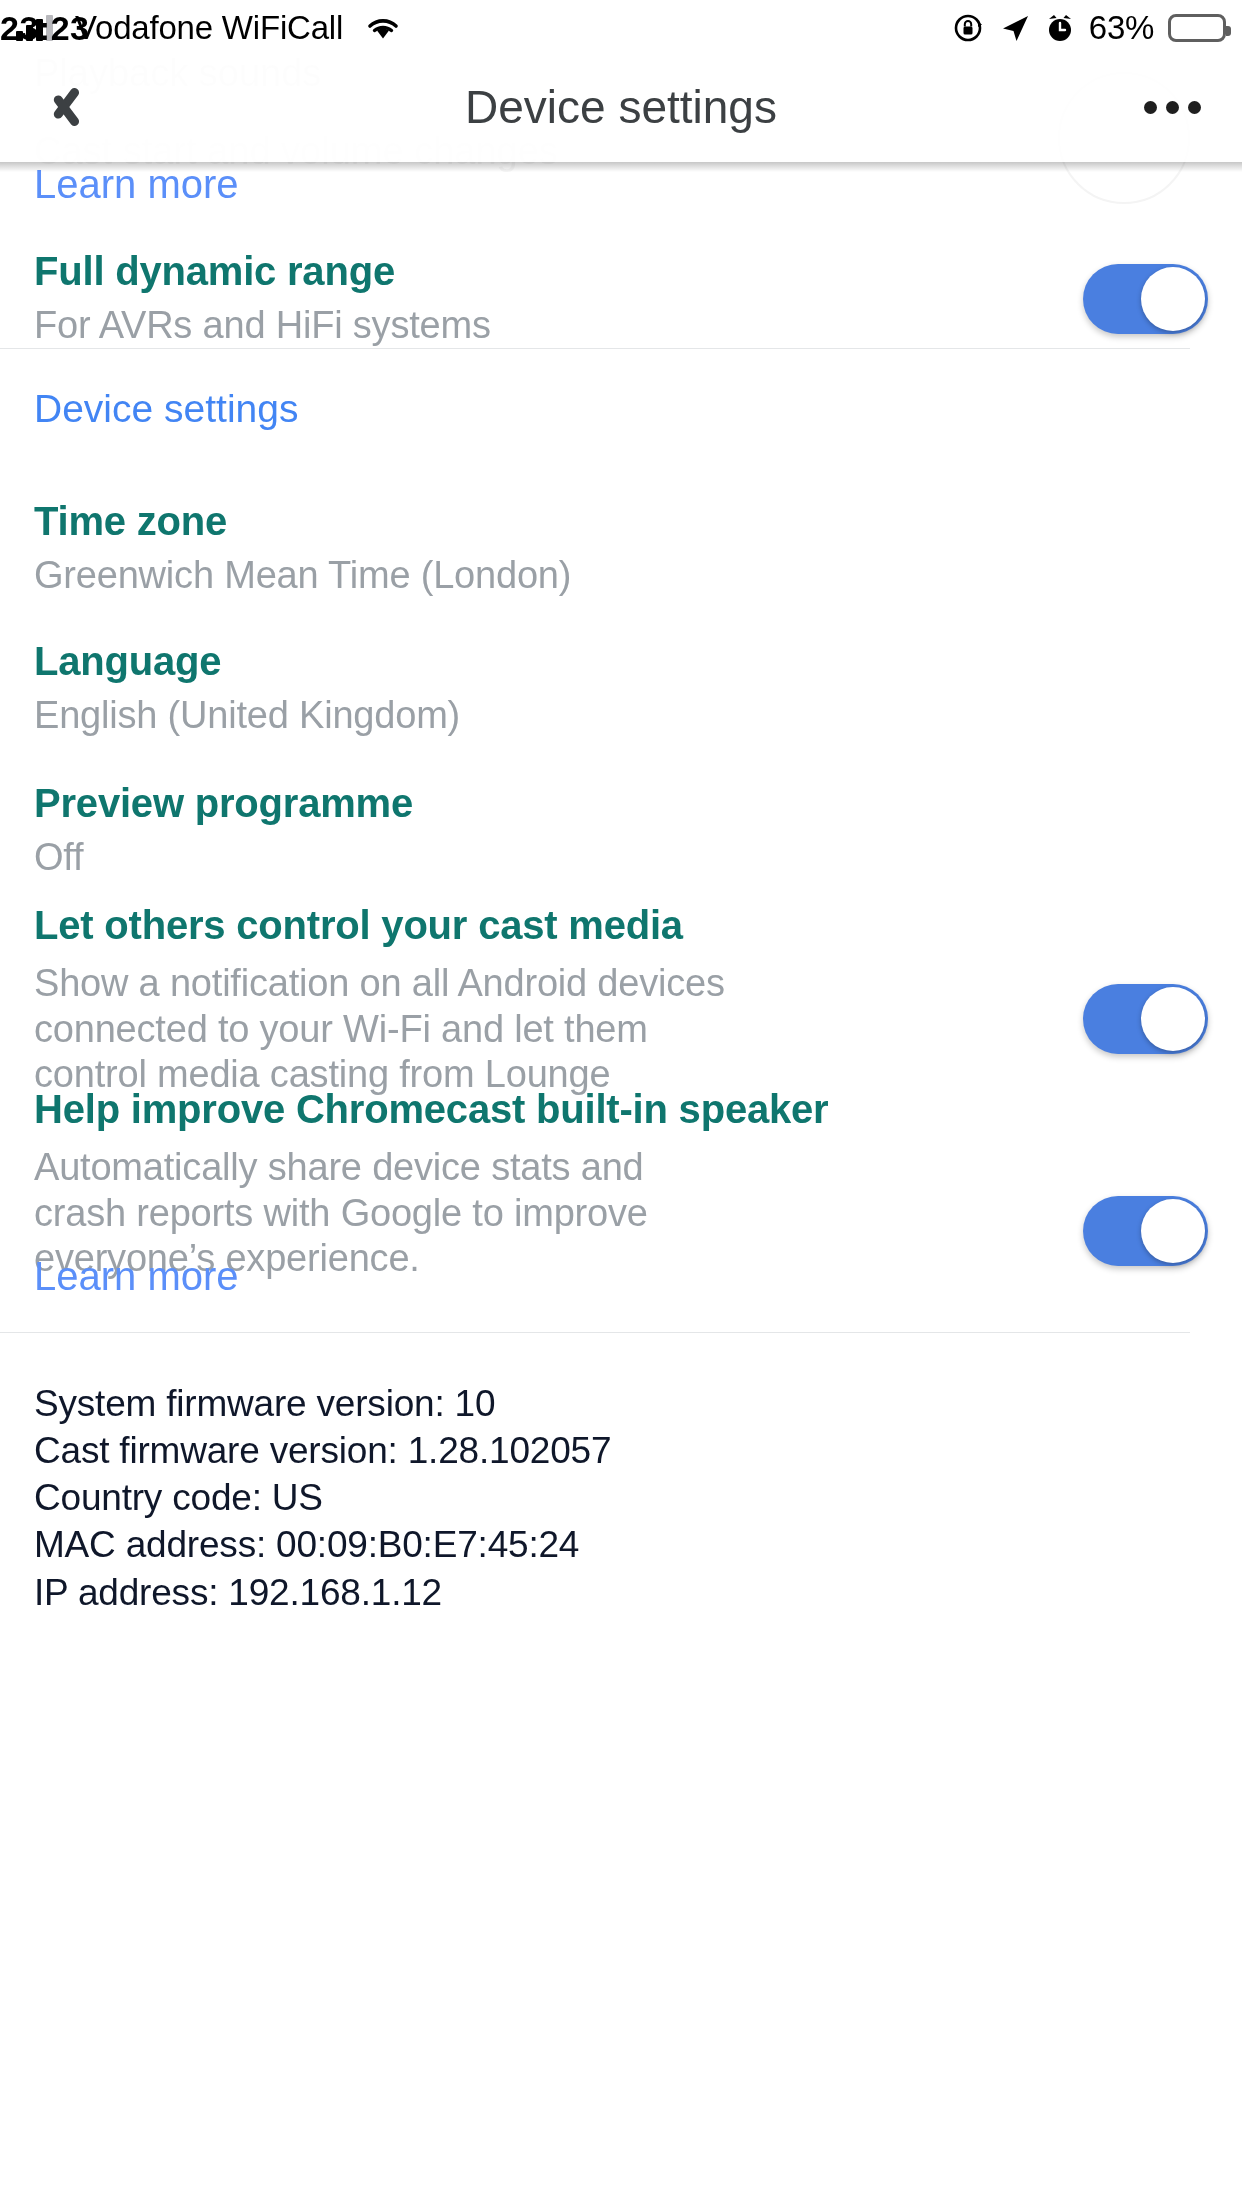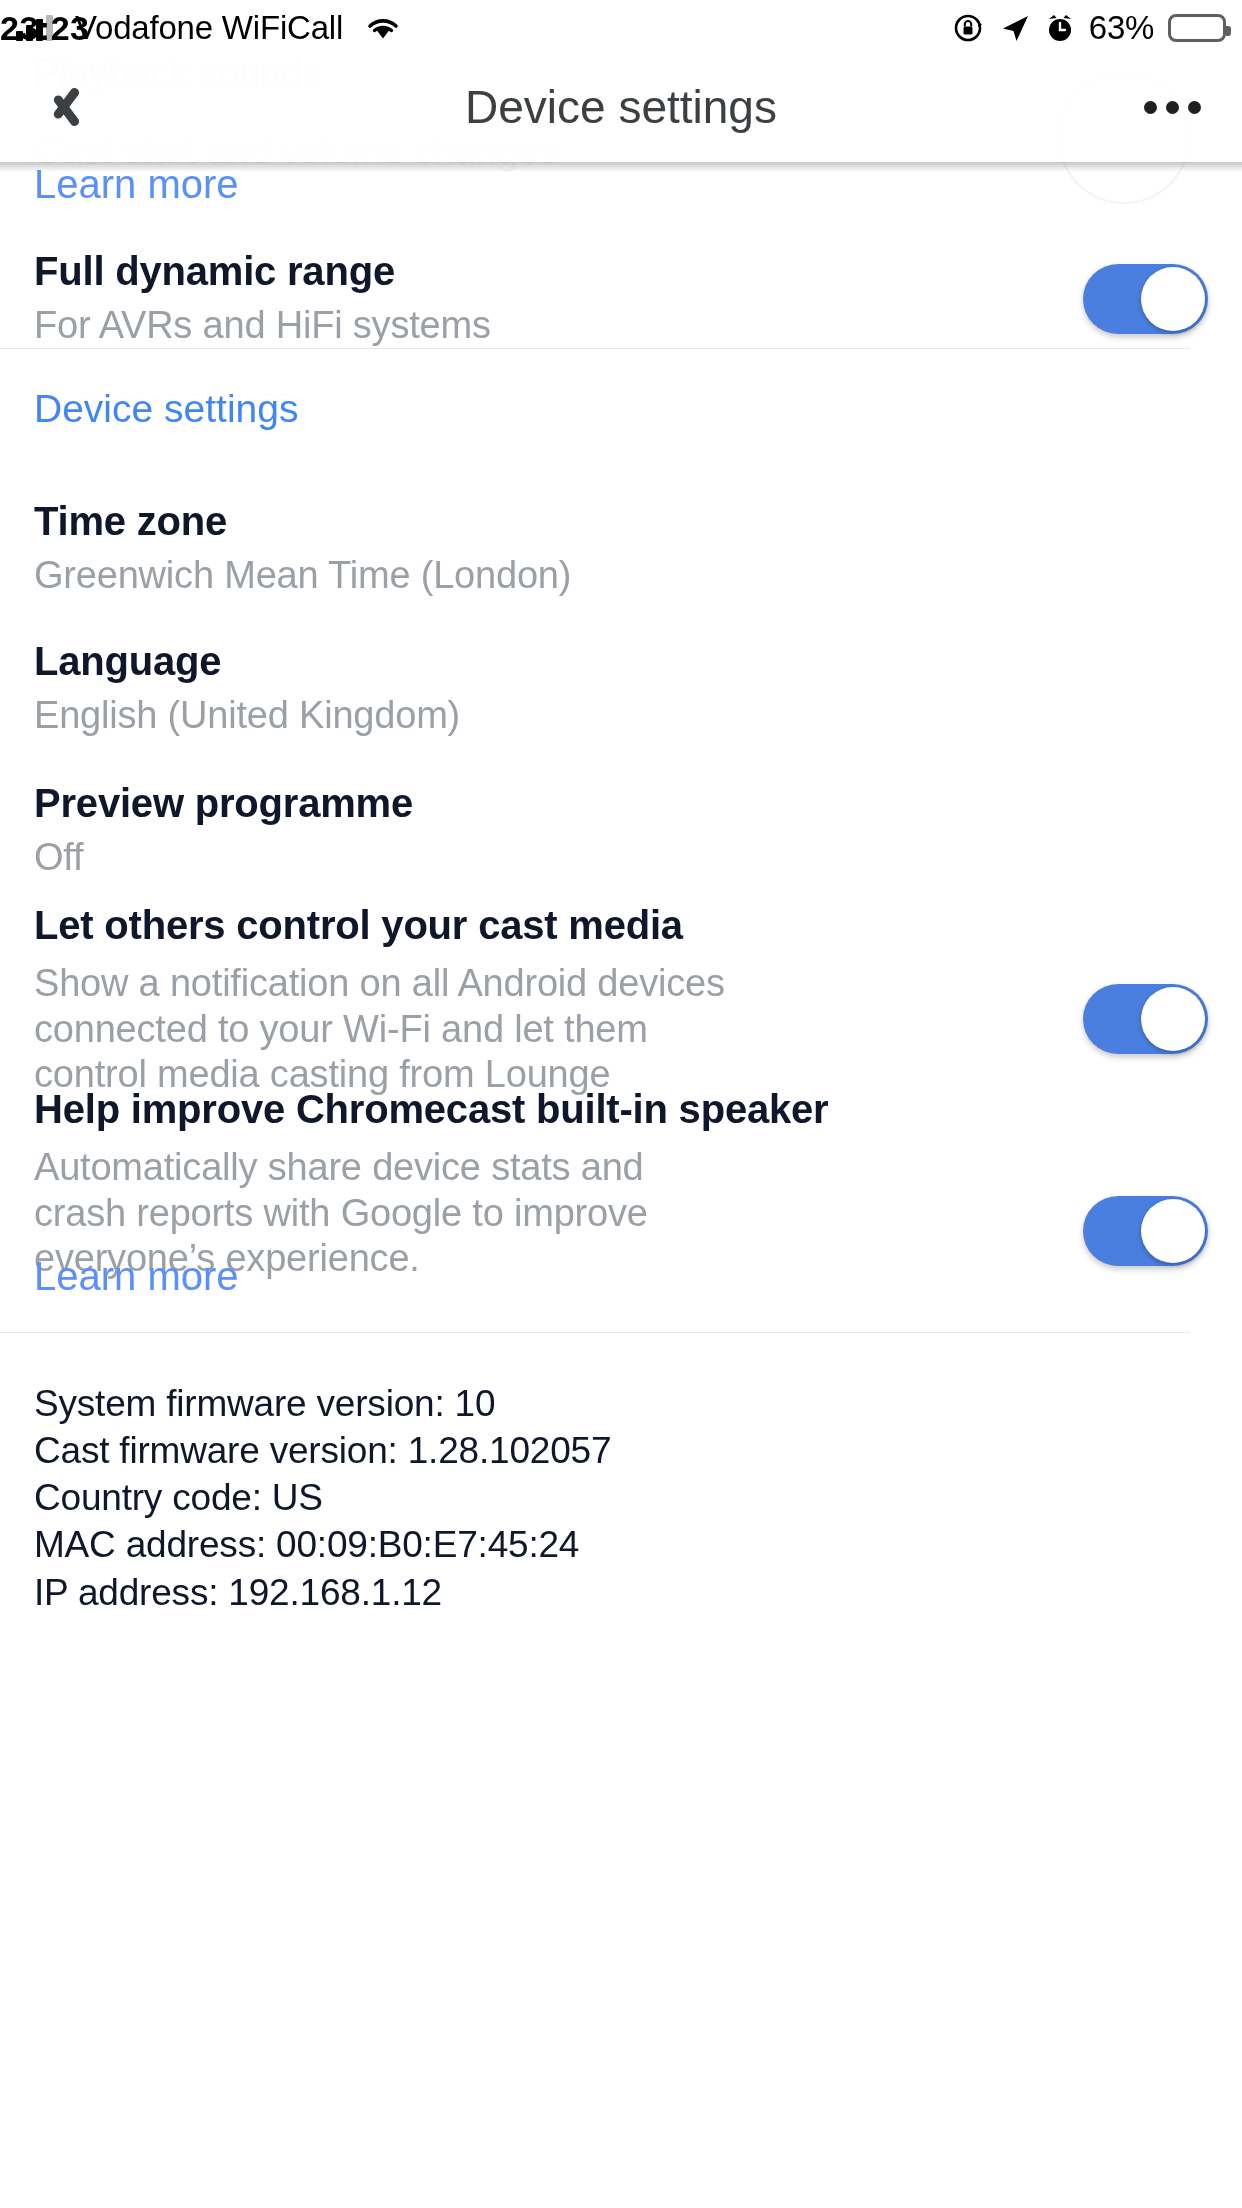--- a/index.html
+++ b/index.html
@@ -73,21 +73,21 @@
   }
 
   
   .content { position: absolute; top: 162px; left: 0; width: 1190px; height: 2046px; background: #fff; }
 
   .pad { padding-left: 34px; padding-right: 34px; }
   .link { color: #5b8ff9; font-size: 40px; line-height: 1.1; }
   .link.sect { color: #4285f4; font-size: 39px; font-weight: 500; }
 
   .row { position: relative; }
-  .row-title { font-size: 40px; font-weight: bold; color: #0f172a; line-height: 1.18; letter-spacing: -.2px; }
+  .row-title { font-size: 40px; font-weight: bold; color: #0f766e; line-height: 1.18; letter-spacing: -.2px; }
   .row-sub  { font-size: 38px; color: #9aa0a6; line-height: 1.2; letter-spacing: -.2px; }
   .row-sub.wide { max-width: 700px; }
 
   .divider { height: 1px; background: #e4e6e8; width: 100%; }
 
   
   .toggle {
     position: absolute; width: 125px; height: 70px; border-radius: 36px;
     background: #4a7fe0; box-shadow: 0 3px 6px rgba(0,0,0,0.22);
   }

